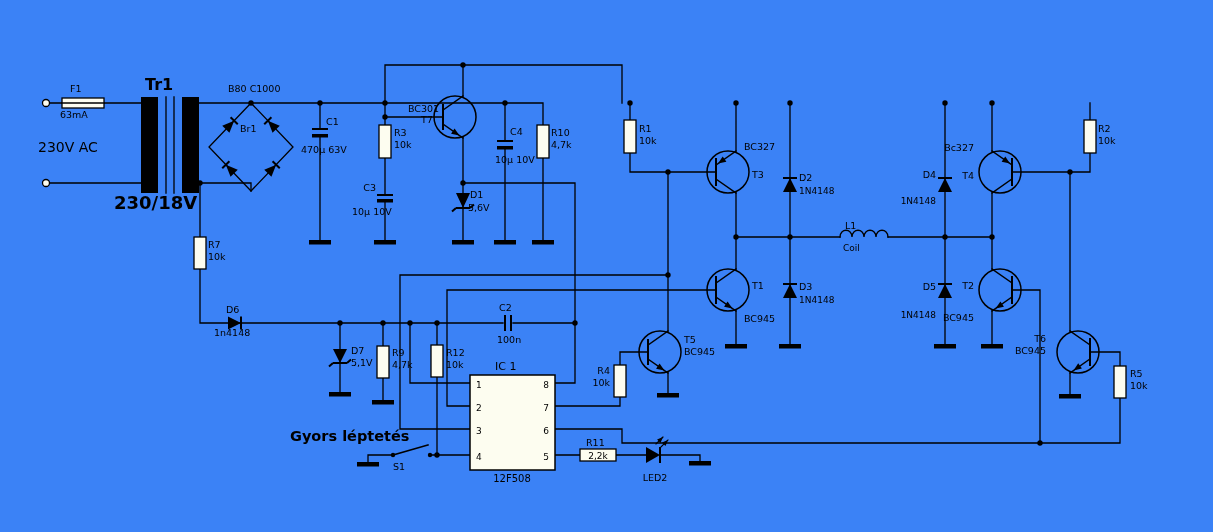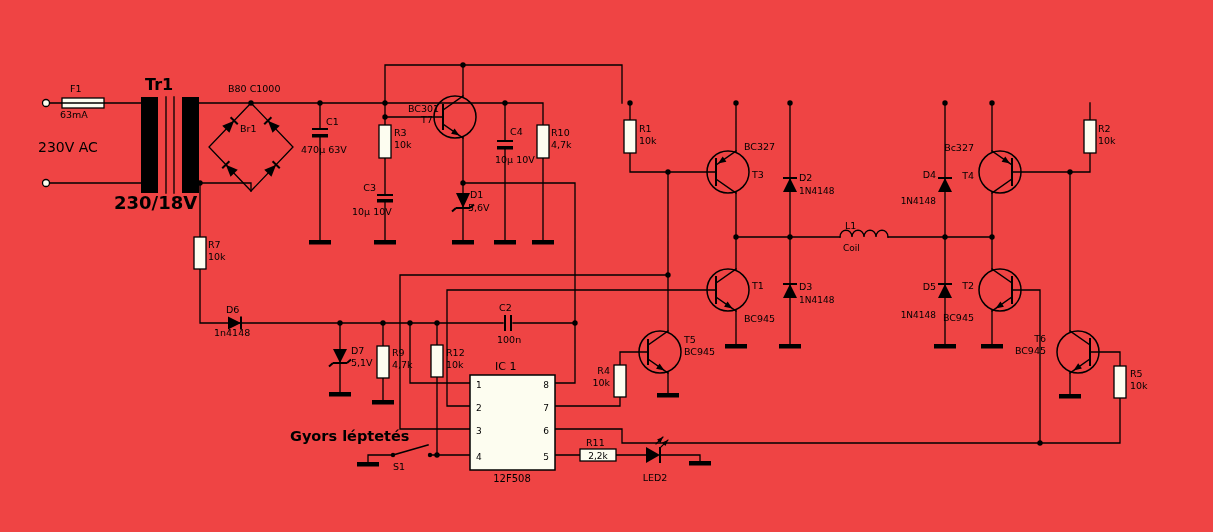--- a/index.html
+++ b/index.html
@@ -1,16 +1,16 @@
 <!DOCTYPE html>
 <html><head>
 <meta charset="utf-8">
 <style>
   html,body{margin:0;padding:0;}
-  .canvas{position:relative;width:1213px;height:532px;background:#ef4444;overflow:hidden;
+  .canvas{position:relative;width:1213px;height:532px;background:#3b82f6;overflow:hidden;
           font-family:"DejaVu Sans",sans-serif;}
   svg{display:block;}
   svg text{font-family:"DejaVu Sans",sans-serif;fill:#000;font-size:9.5px;}
   .t-mid{text-anchor:middle}
   .t-end{text-anchor:end}
   .f9{font-size:9px}
   .f10{font-size:10px}
   .f11{font-size:11px}
   .f14{font-size:14px}
   .b14{font-size:14.5px;font-weight:bold}

